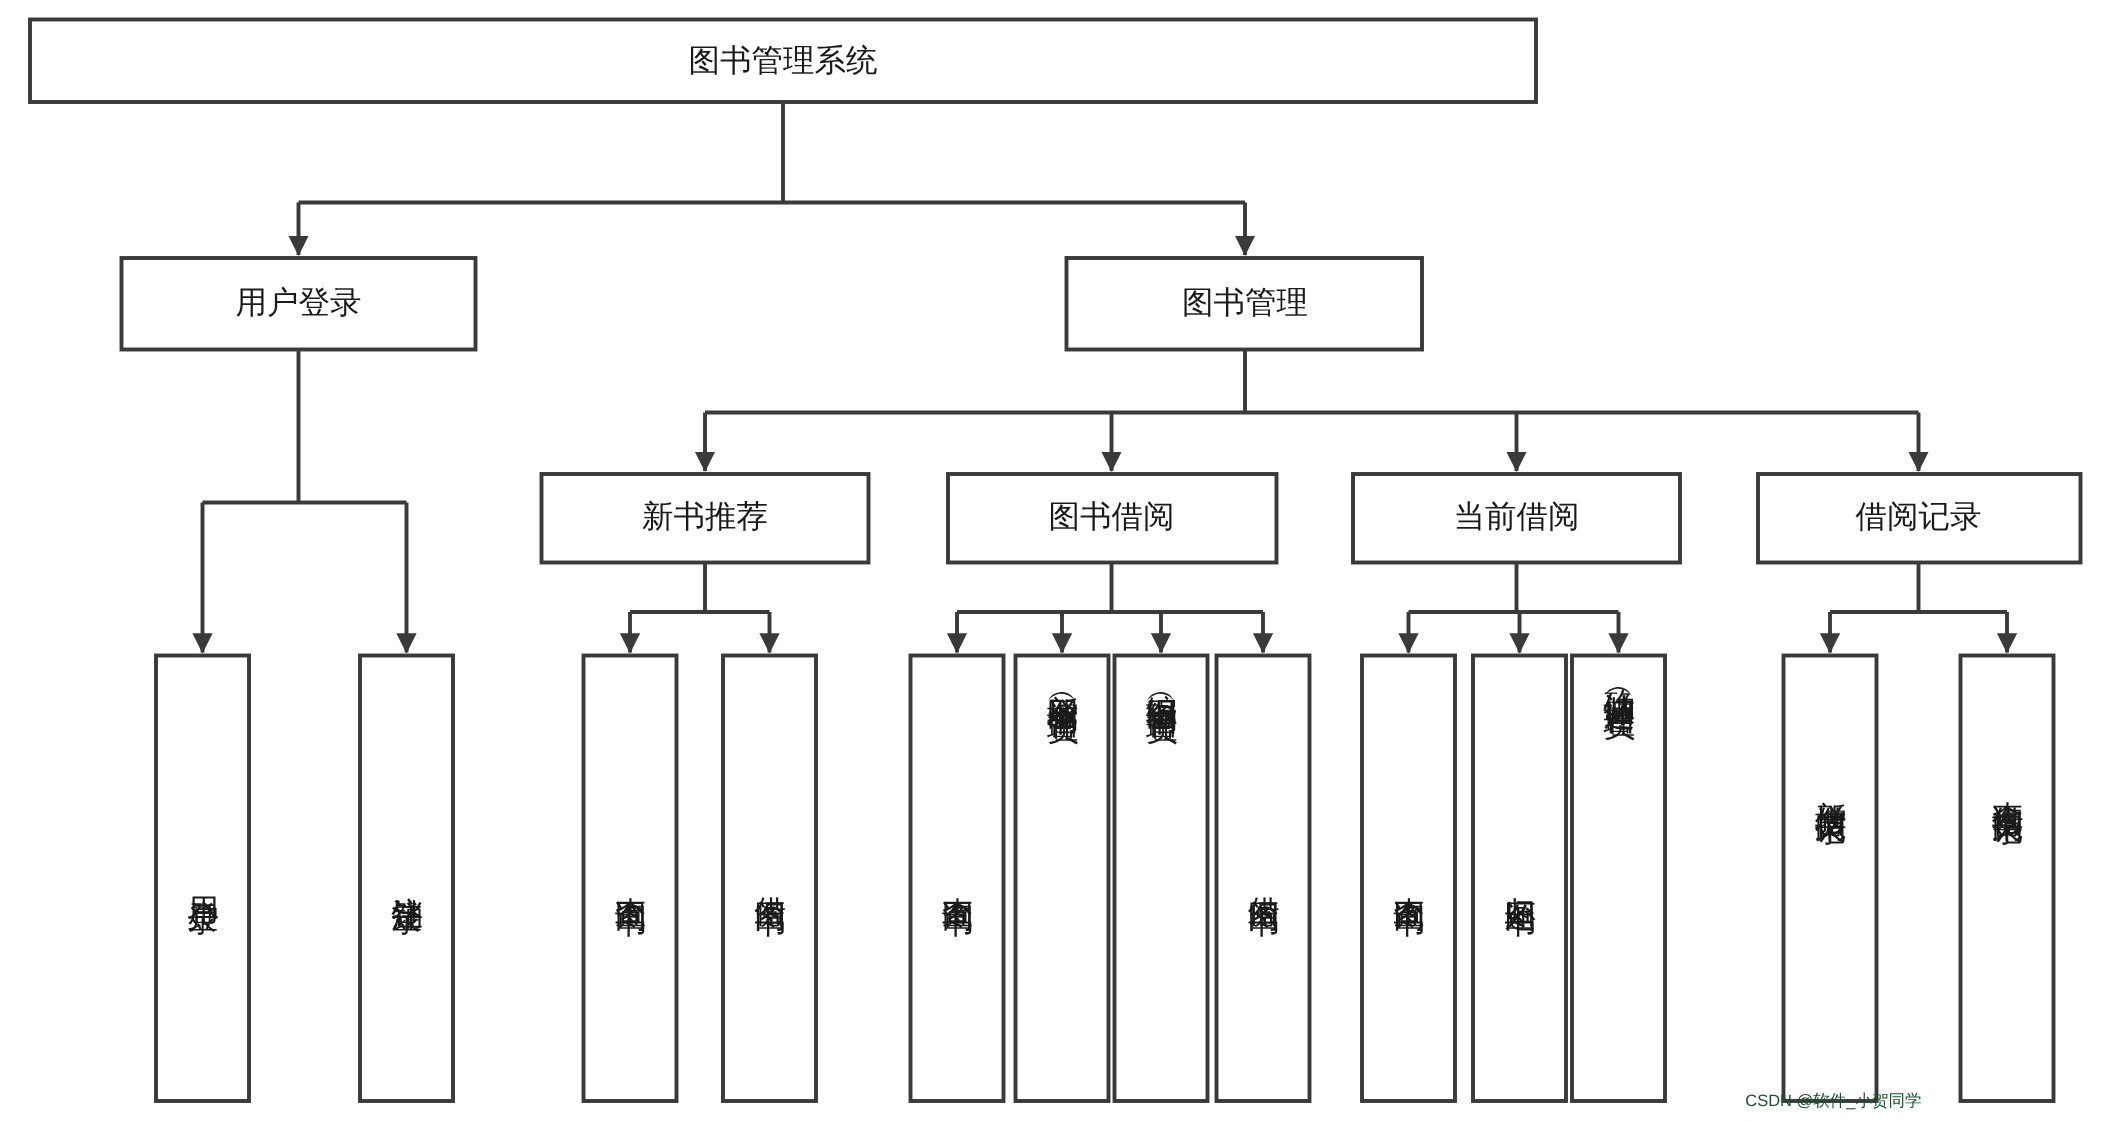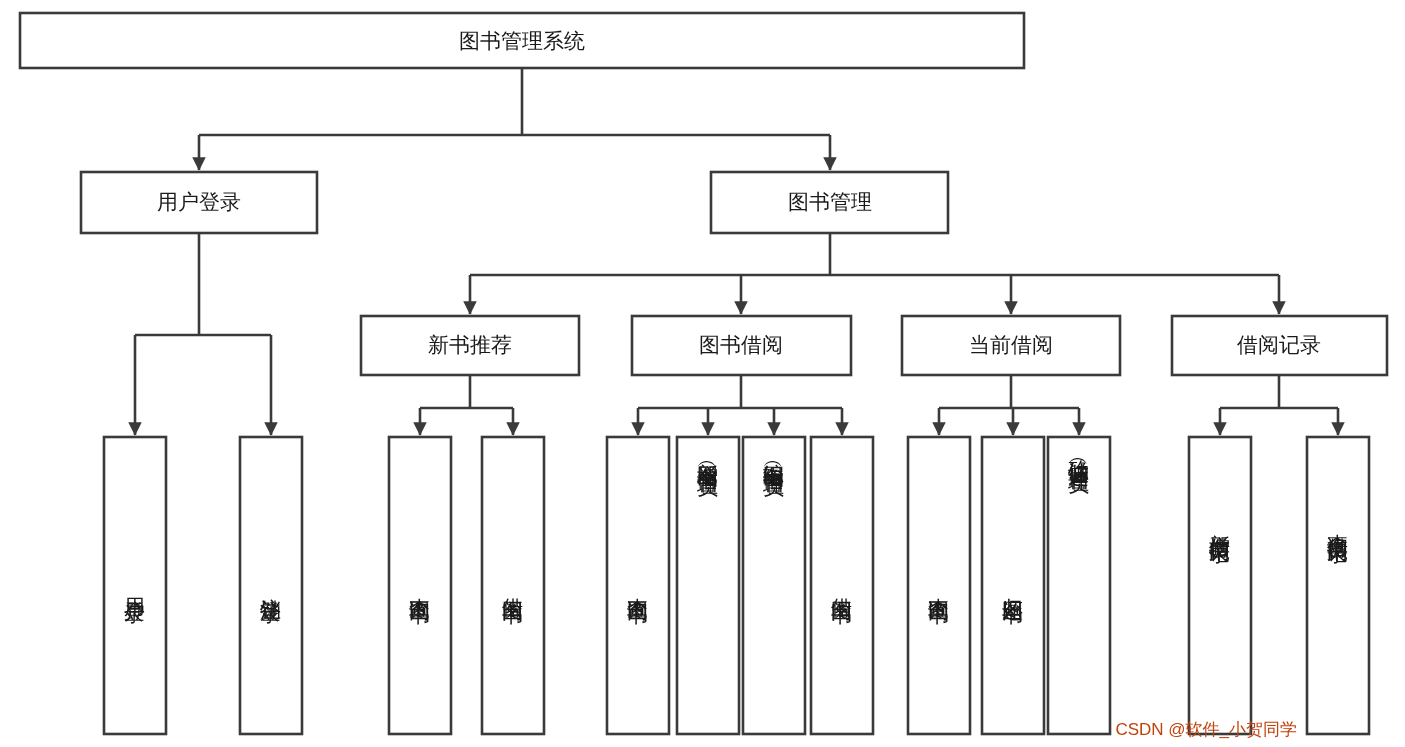--- a/index.html
+++ b/index.html
@@ -51,25 +51,25 @@
     font-family: "Liberation Sans", "DejaVu Sans", sans-serif;
     font-size: 21px;
     fill: #1a1a1a;
     writing-mode: vertical-rl;
     text-orientation: upright;
     text-anchor: middle;
     letter-spacing: 2px;
   }
   .watermark {
     position: absolute;
-    right: 8px;
+    right: 24px;
     bottom: 6px;
     font-family: "Liberation Sans", "DejaVu Sans", sans-serif;
-    font-size: 17px;
-    color: #c2410c;
+    font-size: 11px;
+    color: #14532d;
     white-space: nowrap;
     user-select: none;
   }
 </style>
 </head>
 <body>
 
 <div id="diagram-root">
 
   <svg id="tree-svg" viewBox="0 0 1405 747">

